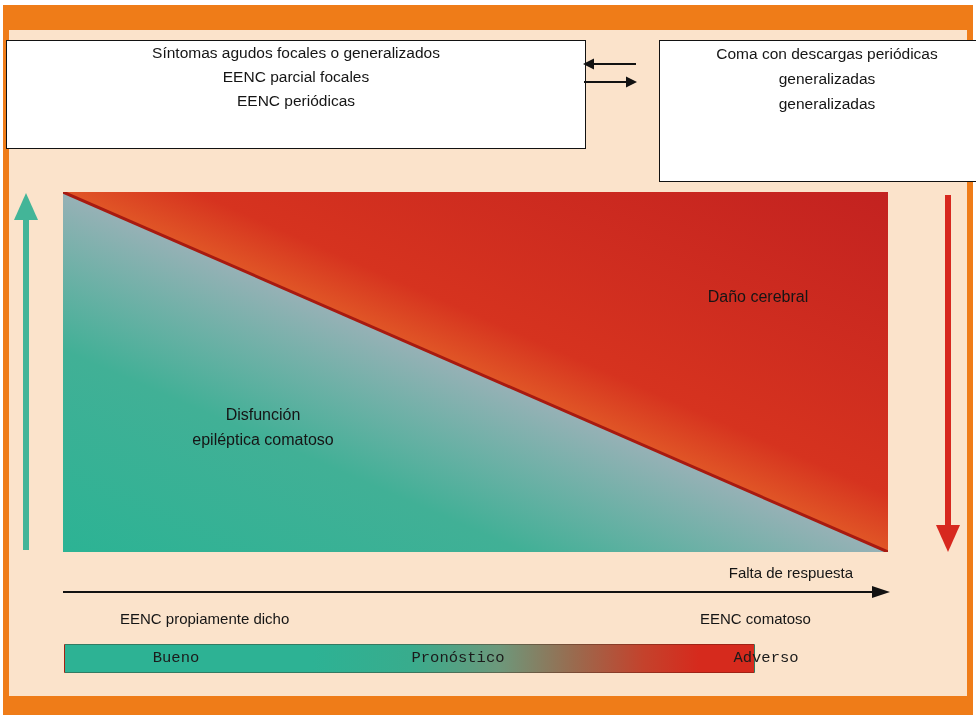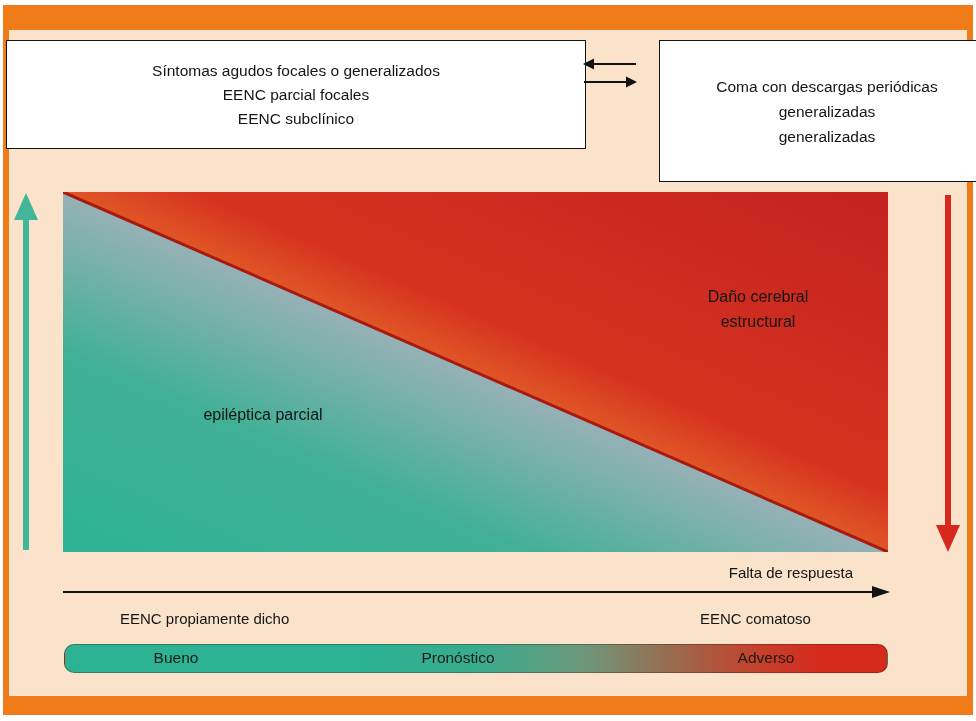--- a/index.html
+++ b/index.html
@@ -12,63 +12,64 @@
   html,body{margin:0;padding:0;background:#ffffff;}
   .page{
     position:relative;width:976px;height:721px;overflow:hidden;
     font-family:"Liberation Sans","DejaVu Sans",sans-serif;color:var(--ink);
     background:#ffffff;
   }
   .frame{position:absolute;left:3px;top:5px;width:970px;height:710px;background:var(--frame_orange);}
   .canvas{position:absolute;left:9px;top:30px;width:958px;height:666px;background:var(--background_peach);}
   .box{
     position:absolute;background:#ffffff;border:1.6px solid #121212;
-    display:flex;flex-direction:column;justify-content:center;align-items:center;
+    display:flex;flex-direction:column;justify-content:flex-start;align-items:center;
     font-size:15.5px;line-height:24px;text-align:center;
   }
   .box-left{left:6px;top:40px;width:578px;height:107px;}
   .box-right{left:636px;top:40px;width:334px;height:140px;line-height:25px;margin-left:23px;}
   .exchange{position:absolute;left:582px;top:52px;}
   .arrow-vert{position:absolute;top:190px;}
   .arrow-up{left:10px;}
   .arrow-down{left:932px;}
   .main-rect{position:absolute;left:63px;top:192px;width:962px;height:360px;}
   .main-rect svg{display:block;}
   .zone-label{position:absolute;text-align:center;font-size:16px;line-height:25px;}
   .label-teal{left:60px;top:210px;width:280px;}
   .label-red{left:555px;top:92px;width:280px;}
   .falta{position:absolute;left:63px;top:564px;width:790px;text-align:right;font-size:15px;}
   .h-arrow{position:absolute;left:63px;top:584px;}
   .axis-label{position:absolute;top:610px;font-size:15px;}
   .axis-left{left:120px;text-align:center;}
   .axis-right{left:700px;}
   .prog-bar{
-    position:absolute;left:64px;top:644px;width:824px;height:29px;border-radius:10px;
+    position:absolute;left:64px;top:644px;width:691px;height:29px;border-radius:1px;
     border:1px solid rgba(60,20,10,0.35);box-sizing:border-box;
     background:linear-gradient(to right,
       #2db294 0%, #2db294 36%, #38ac8d 50%, #6d987b 63%,
       #9a6a4e 74%, #c4422c 84%, #d62a1d 92%, #d62a1d 100%);
+    font-family:Liberation Mono, monospace;
   }
   .prog-label{position:absolute;top:4px;width:160px;text-align:center;font-size:15.5px;color:#1b1b1b;}
   .prog-bueno{left:31px;}
   .prog-pronostico{left:313px;}
   .prog-adverso{left:621px;text-align:center;}
 </style>
 </head>
 <body>
 
 <div class="page">
 
   <div class="frame"></div>
   <div class="canvas"></div>
 
   <div class="box box-left">
     <div>Síntomas agudos focales o generalizados</div>
     <div>EENC parcial focales</div>
-    <div>EENC subclínico</div>
+    <div>EENC periódicas</div>
   </div>
 
   <svg class="exchange" width="56" height="40" viewBox="0 0 56 40">
     <line x1="54" y1="12" x2="10" y2="12" stroke="#121212" stroke-width="2"></line>
     <polygon points="1,12 12,6.5 12,17.5" fill="#121212"></polygon>
     <line x1="2" y1="30" x2="46" y2="30" stroke="#121212" stroke-width="2"></line>
     <polygon points="55,30 44,24.5 44,35.5" fill="#121212"></polygon>
   </svg>
 
   <div class="box box-right">
@@ -102,24 +103,24 @@
           <stop offset="0.5" stop-color="#97b1b6"></stop>
           <stop offset="1" stop-color="#97b1b6"></stop>
         </linearGradient>
       </defs>
       <polygon points="0,0 825,0 825,360" fill="url(#gradRed)"></polygon>
       <polygon points="0,0 0,360 825,360" fill="url(#gradTeal)"></polygon>
       <line x1="0" y1="0" x2="825" y2="360" stroke="#a81a10" stroke-width="3"></line>
     </svg>
     <div class="zone-label label-red">
       <div>Daño cerebral</div>
-      <div>estructural</div>
     </div>
     <div class="zone-label label-teal">
-      <div>epiléptica parcial</div>
+      <div>Disfunción</div>
+      <div>epiléptica comatoso</div>
     </div>
   </div>
 
   <div class="falta">Falta de respuesta</div>
   <svg class="h-arrow" width="828" height="16" viewBox="0 0 828 16">
     <line x1="0" y1="8" x2="812" y2="8" stroke="#121212" stroke-width="2.2"></line>
     <polygon points="827,8 809,2 809,14" fill="#121212"></polygon>
   </svg>
   <div class="axis-label axis-left">EENC propiamente dicho</div>
   <div class="axis-label axis-right">EENC comatoso</div>

